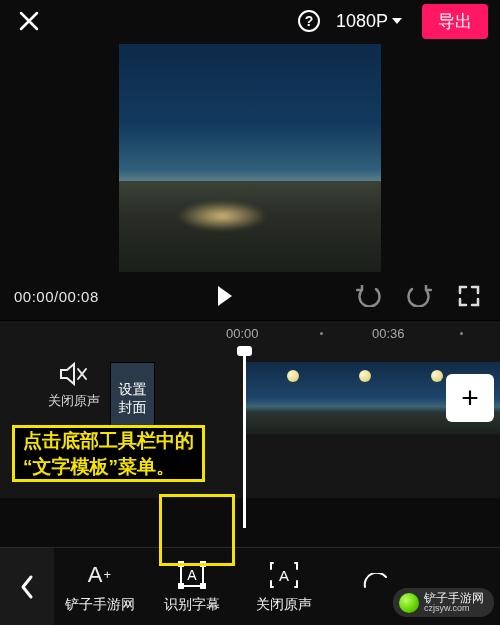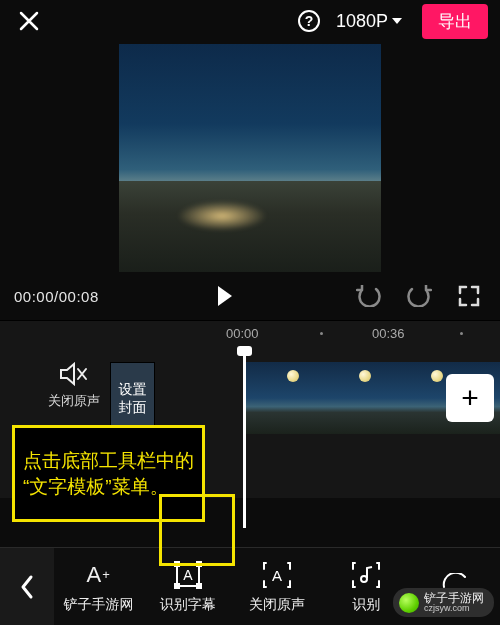--- a/index.html
+++ b/index.html
@@ -96,23 +96,23 @@
   }
   .addclip {
     position: absolute; right: 6px; top: 26px;
     width: 48px; height: 48px; background: #fff; border-radius: 6px;
     display: flex; align-items: center; justify-content: center;
     color: #000; font-size: 30px; font-weight: 300; cursor: pointer;
   }
   
   .annot {
     position: absolute; left: 12px; top: 425px;
-    border: 3px solid #f5e400; padding: 20px 8px;
+    border: 3px solid #f5e400; padding: 0 8px;
     background: #000; font-size: 19px; line-height: 1.35;
-    color: #f5e400; font-weight: 400; z-index: 8;
+    color: #f5e400; font-weight: 700; z-index: 8;
     white-space: pre;
   }
   .annot-box {
     position: absolute; left: 159px; top: 494px;
     width: 76px; height: 72px; border: 3px solid #f5e400; z-index: 9;
     pointer-events: none;
   }
   
   .bottombar {
     position: absolute; left: 0; right: 0; bottom: 0; height: 78px;
@@ -274,30 +274,20 @@
         <svg width="30" height="28" viewBox="0 0 30 28" fill="none">
           <path d="M4 2 H2 V8 M26 2 H28 V8 M2 20 V26 H4 M28 20 V26 H26" stroke="#fff" stroke-width="2" stroke-linecap="round"></path>
           <text x="15" y="20" text-anchor="middle" fill="#fff" font-size="15" font-family="sans-serif">A</text>
         </svg>
       </div>
       <span>关闭原声</span>
     </div>
     <div class="tool">
       <div class="ticon">
         <svg width="30" height="28" viewBox="0 0 30 28" fill="none">
-          <path d="M4 2 H2 V8 M26 2 H28 V8 M2 20 V26 H4 M28 20 V26 H26" stroke="#fff" stroke-width="2" stroke-linecap="round"></path>
-          <circle cx="13" cy="18" r="3" stroke="#fff" stroke-width="2"></circle>
-          <path d="M16 17 V7 L21 6" stroke="#fff" stroke-width="2"></path>
-        </svg>
-      </div>
-      <span>识别</span>
-    </div>
-    <div class="tool">
-      <div class="ticon">
-        <svg width="30" height="28" viewBox="0 0 30 28" fill="none">
           <path d="M25 4 A12 12 0 0 0 4 14" stroke="#fff" stroke-width="2" stroke-linecap="round"></path>
         </svg>
       </div>
     </div>
   </div>
 </div>
 
 <div class="wm">
   <div class="logo"></div>
   <div>

